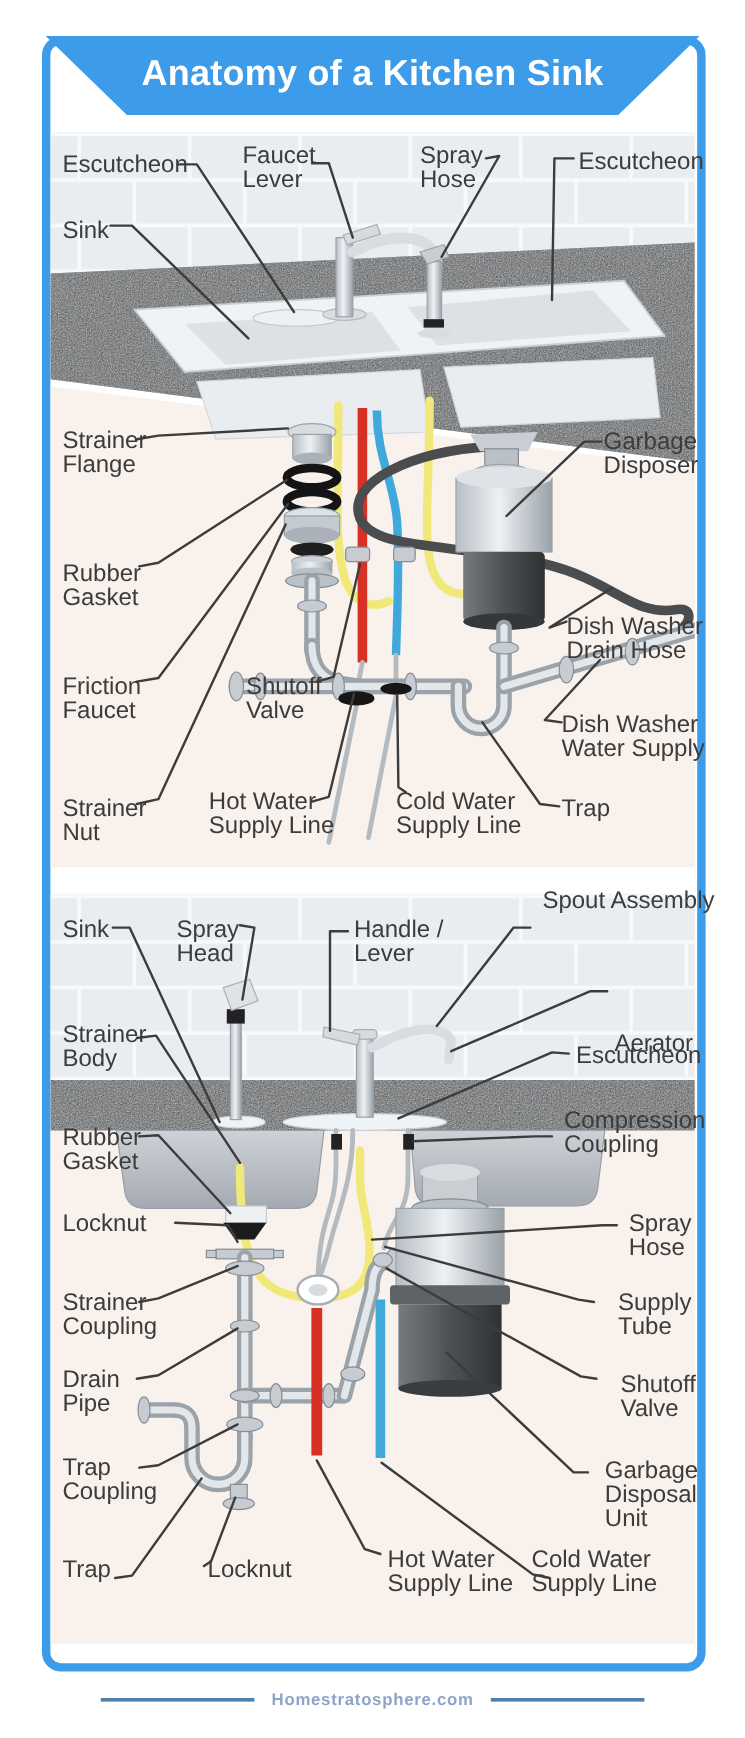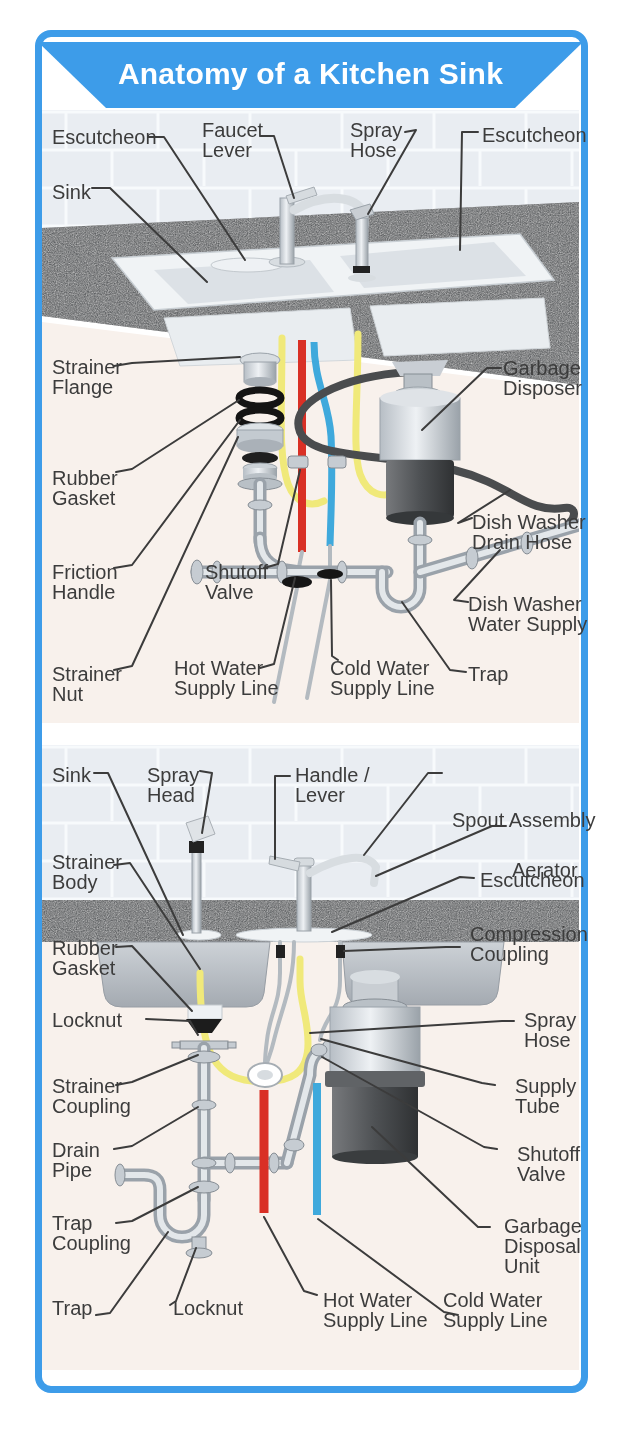--- a/index.html
+++ b/index.html
@@ -2,21 +2,21 @@
 <html style="--accent: #3d9ce9; --hot_water: #d93025; --cold_water: #3fa9dc; --spray_hose_yellow: #f0e97a; --label_ink: #3c3c3c;"><head>
 <meta charset="utf-8">
 <style>
   html,body{margin:0;padding:0;background:#ffffff;}
   #page{position:relative;width:621px;height:1448px;background:#fff;overflow:hidden;
         font-family:"Liberation Sans","DejaVu Sans",sans-serif;}
   #frame{position:absolute;left:35px;top:30px;width:539px;height:1349px;
          border:7px solid var(--accent,#3d9ce9);border-radius:16px;background:#fff;}
   #banner{position:absolute;left:38px;top:30px;width:545px;height:66px;
           background:var(--accent,#3d9ce9);
-          clip-path:polygon(0 0,100% 0,calc(100% - 68px) 100%,68px 100%);margin-top:12px;}
+          clip-path:polygon(0 0,100% 0,calc(100% - 68px) 100%,68px 100%);}
   #banner h1{margin:0;padding-top:14px;text-align:center;font-size:30px;line-height:36px;
              font-weight:bold;color:#ffffff;letter-spacing:.2px;}
   svg.scene{position:absolute;}
   #d1{left:42px;top:110px;}
   #d2{left:42px;top:745px;}
   .lbl{position:absolute;color:var(--label_ink,#3c3c3c);font-size:20px;line-height:20px;
        white-space:pre-line;}
   .ldr{fill:none;stroke:#3c3c3c;stroke-width:2;stroke-linejoin:round;stroke-linecap:round;}
   .po{fill:none;stroke:#9aa2aa;stroke-width:13;stroke-linecap:round;}
   .pi{fill:none;stroke:#e3e7ea;stroke-width:6;stroke-linecap:round;}
@@ -315,39 +315,39 @@
   <div class="lbl" style="left:52px;top:182px">Sink</div>
   <div class="lbl" style="left:52px;top:357px">Strainer
 Flange</div>
   <div class="lbl" style="left:503px;top:358px">Garbage
 Disposer</div>
   <div class="lbl" style="left:52px;top:468px">Rubber
 Gasket</div>
   <div class="lbl" style="left:472px;top:512px">Dish Washer
 Drain Hose</div>
   <div class="lbl" style="left:52px;top:562px">Friction
-Handle</div>
+Faucet</div>
   <div class="lbl" style="left:205px;top:562px">Shutoff
 Valve</div>
   <div class="lbl" style="left:468px;top:594px">Dish Washer
 Water Supply</div>
   <div class="lbl" style="left:52px;top:664px">Strainer
 Nut</div>
   <div class="lbl" style="left:174px;top:658px">Hot Water
 Supply Line</div>
   <div class="lbl" style="left:330px;top:658px">Cold Water
 Supply Line</div>
   <div class="lbl" style="left:468px;top:664px">Trap</div>
 
   <div class="lbl" style="left:52px;top:765px">Sink</div>
   <div class="lbl" style="left:147px;top:765px">Spray
 Head</div>
   <div class="lbl" style="left:295px;top:765px">Handle /
 Lever</div>
-  <div class="lbl" style="left:452px;top:810px">Spout Assembly</div>
+  <div class="lbl" style="left:452px;top:741px">Spout Assembly</div>
   <div class="lbl" style="left:512px;top:860px">Aerator</div>
   <div class="lbl" style="left:52px;top:852px">Strainer
 Body</div>
   <div class="lbl" style="left:480px;top:870px">Escutcheon</div>
   <div class="lbl" style="left:52px;top:938px">Rubber
 Gasket</div>
   <div class="lbl" style="left:470px;top:924px">Compression
 Coupling</div>
   <div class="lbl" style="left:52px;top:1010px">Locknut</div>
   <div class="lbl" style="left:524px;top:1010px">Spray
@@ -365,14 +365,19 @@
   <div class="lbl" style="left:504px;top:1216px">Garbage
 Disposal
 Unit</div>
   <div class="lbl" style="left:52px;top:1298px">Trap</div>
   <div class="lbl" style="left:173px;top:1298px">Locknut</div>
   <div class="lbl" style="left:323px;top:1290px">Hot Water
 Supply Line</div>
   <div class="lbl" style="left:443px;top:1290px">Cold Water
 Supply Line</div>
 
+  <div id="footer">
+    <div class="rule"></div>
+    <div id="footer-text">Homestratosphere.com</div>
+    <div class="rule"></div>
+  </div>
 
 </div>
 
 </body></html>

